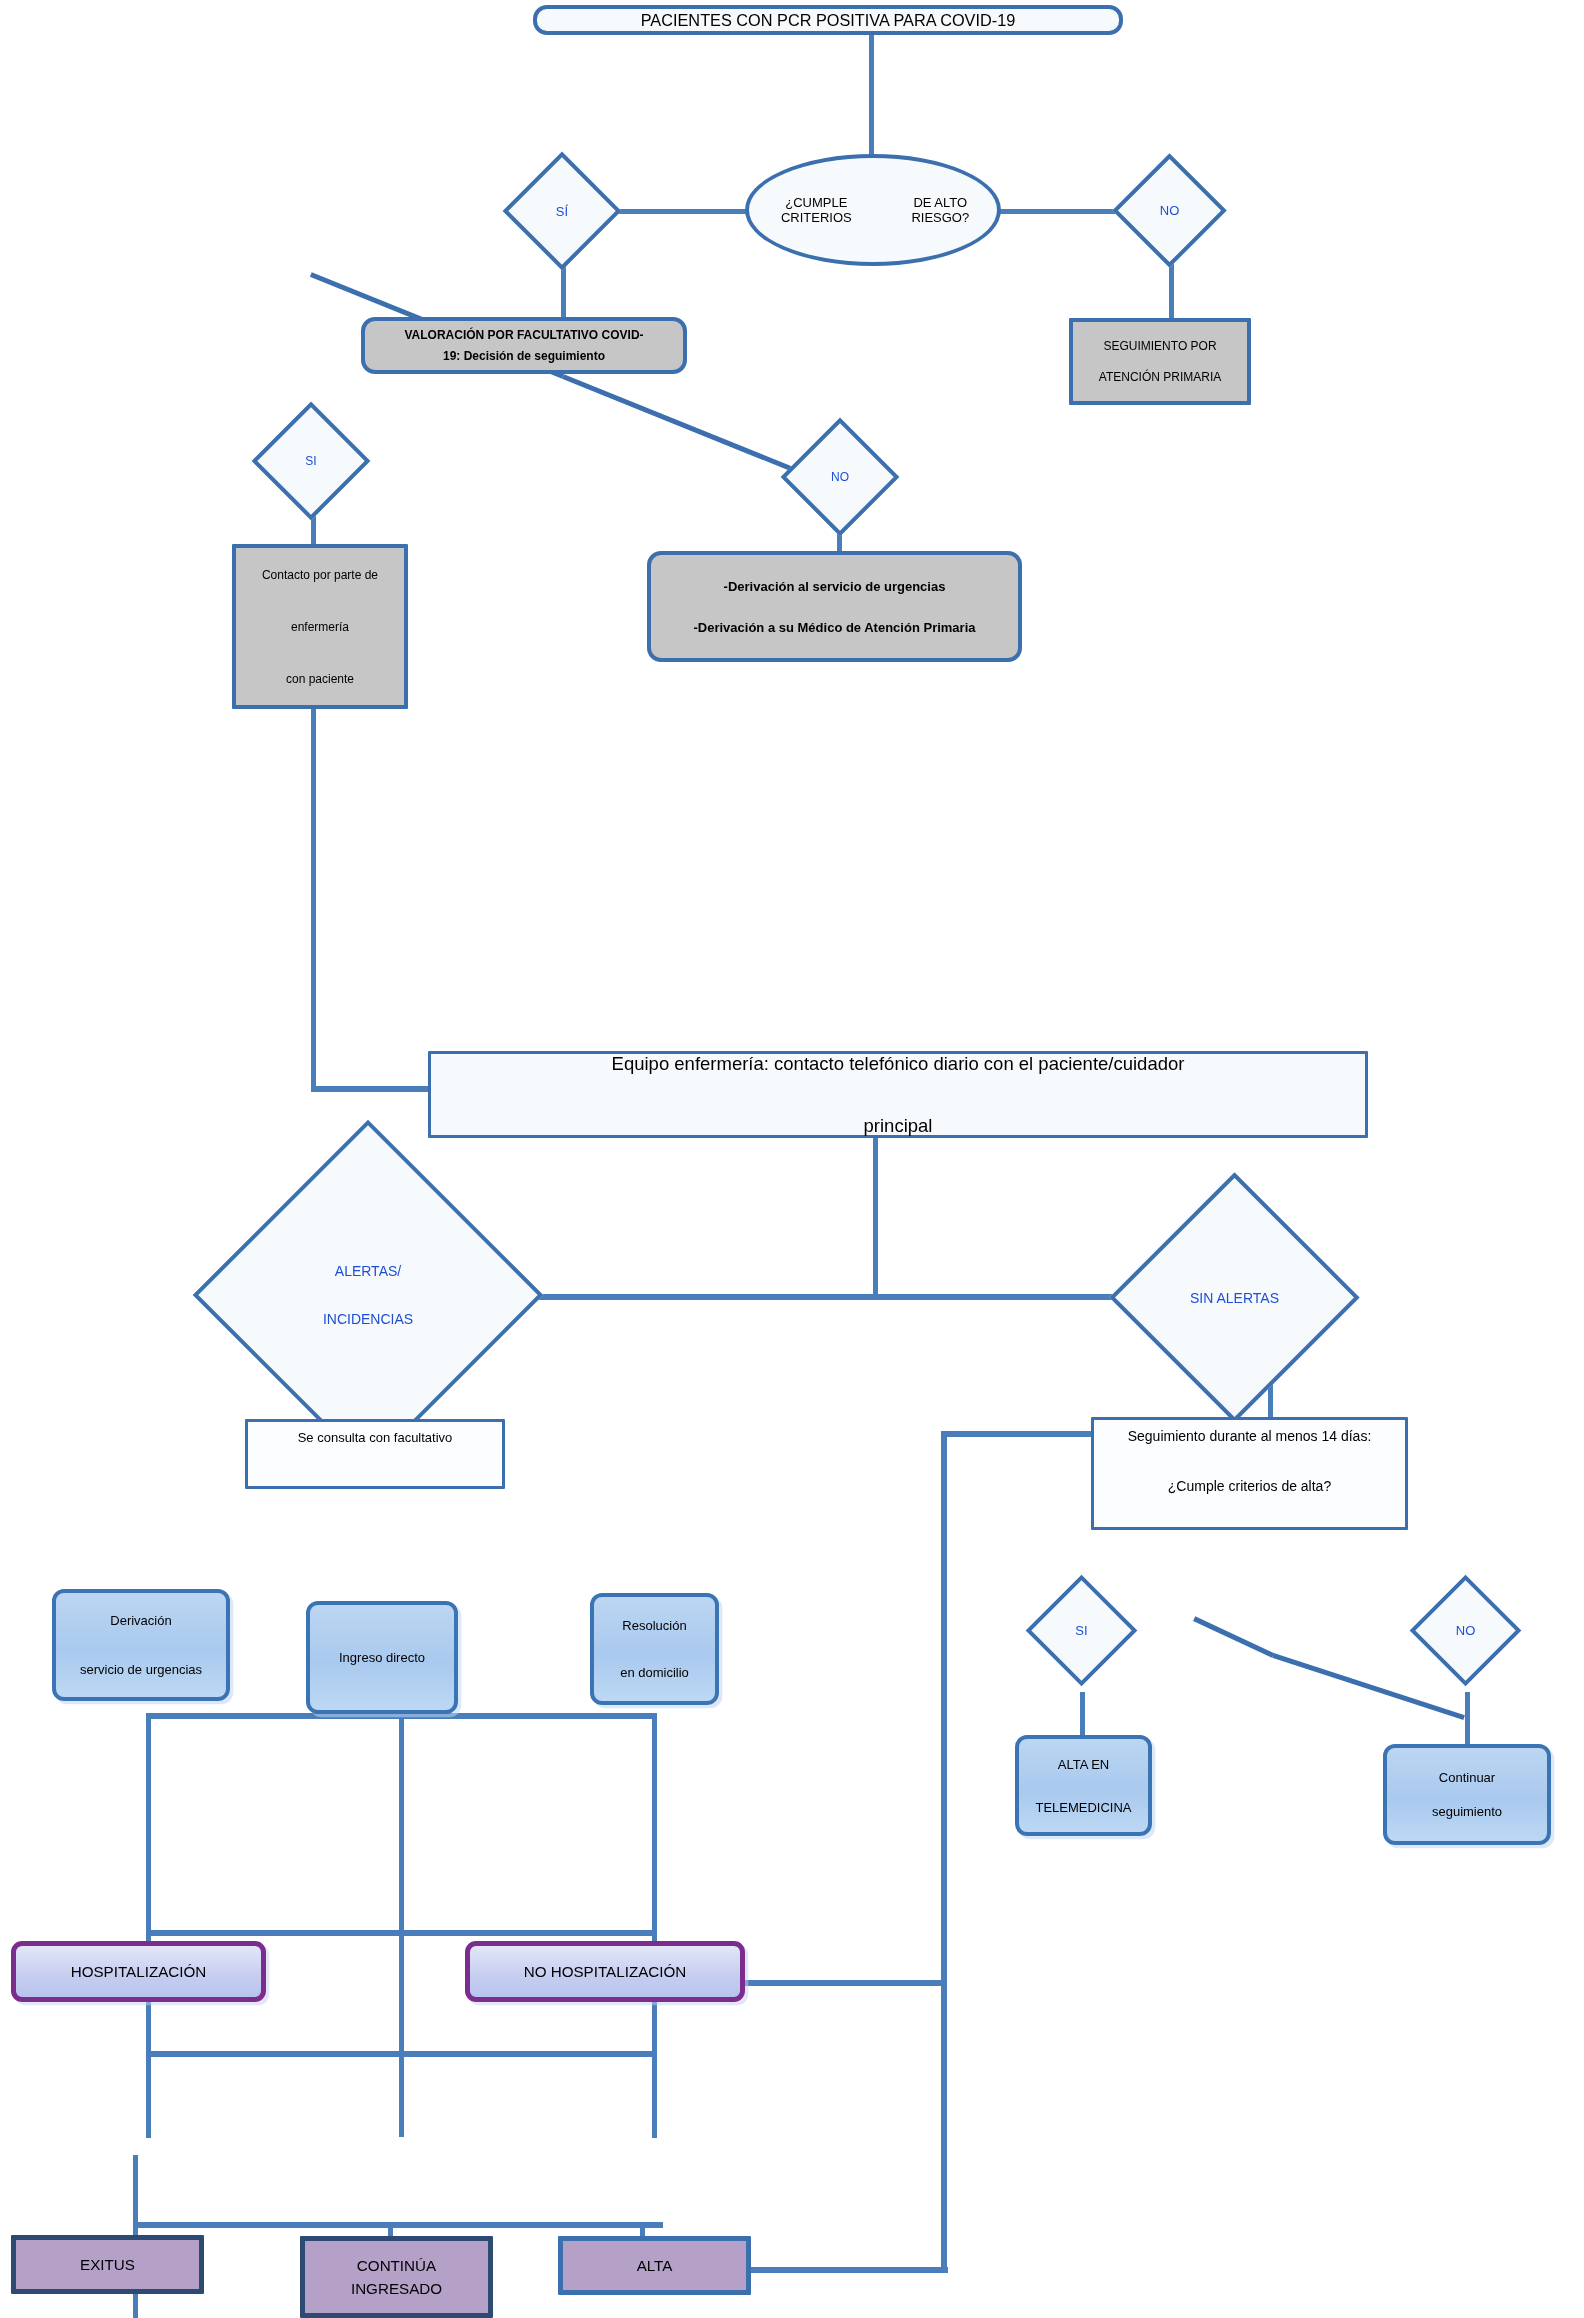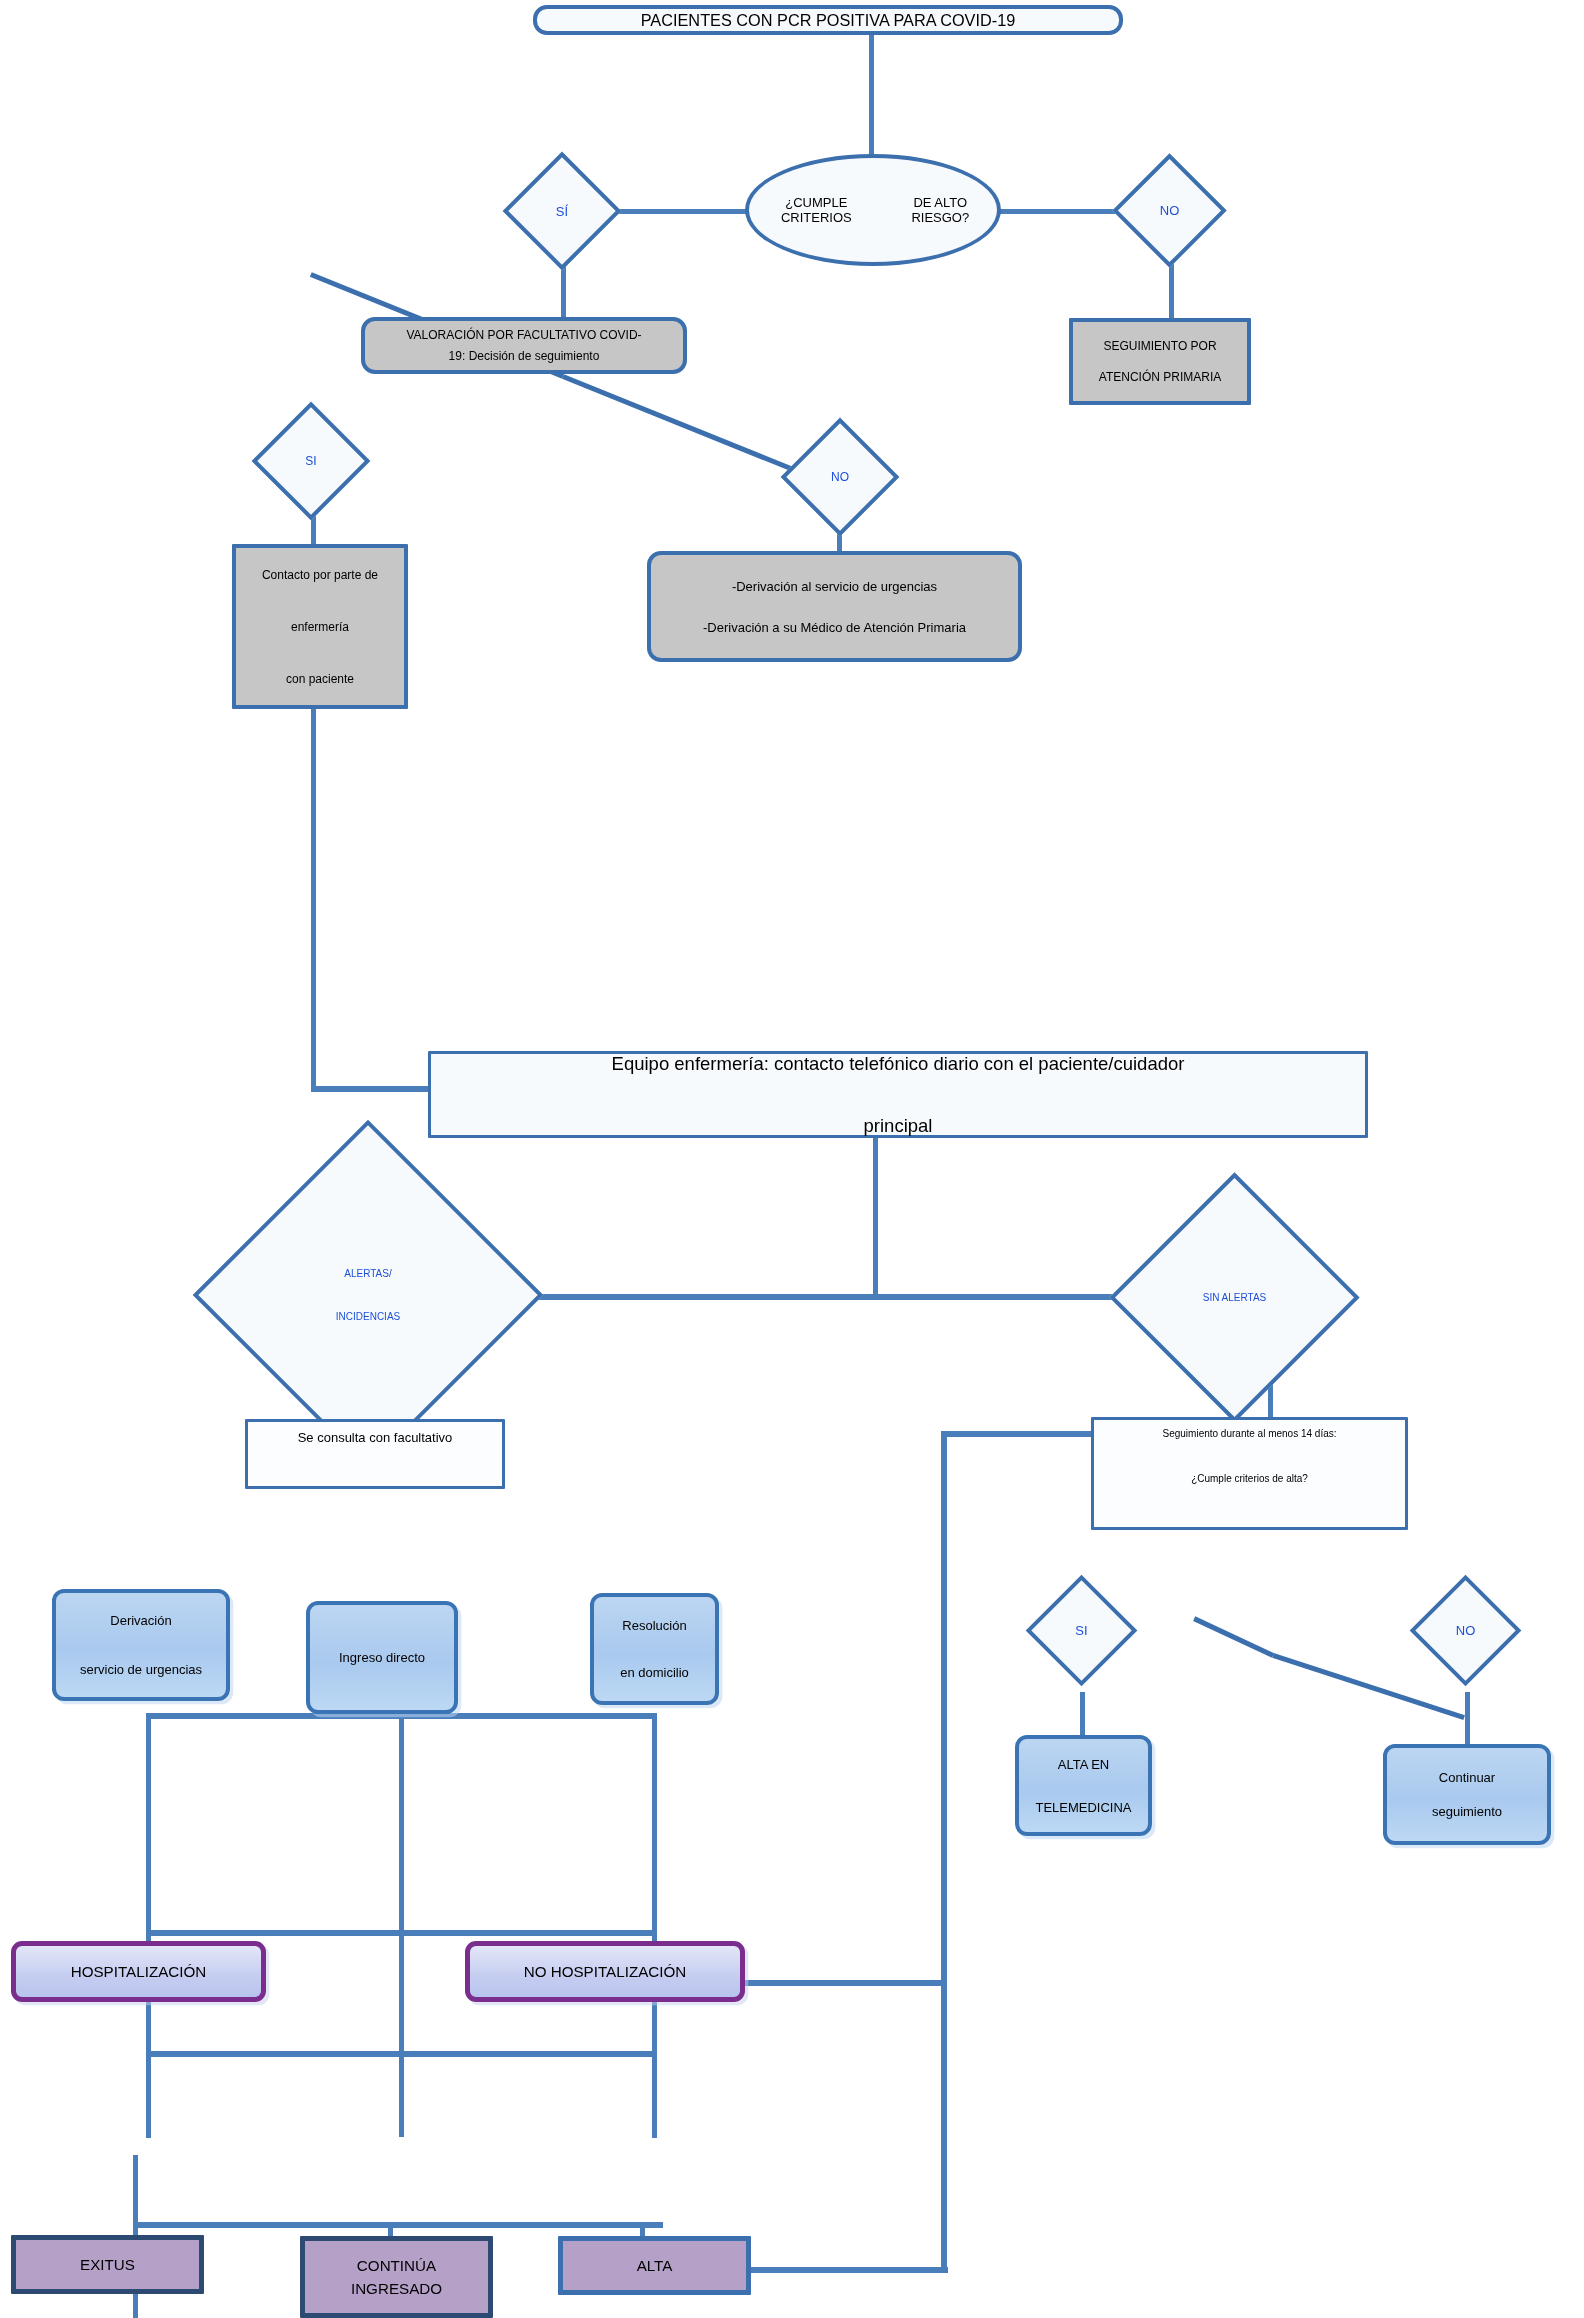--- a/index.html
+++ b/index.html
@@ -6,21 +6,21 @@
   html,body{margin:0;padding:0;background:#ffffff;}
   body{font-family:"Liberation Sans", sans-serif;}
   #page{position:relative;width:1584px;height:2319px;background:#fff;overflow:hidden;}
 
   .node{position:absolute;box-sizing:border-box;display:flex;flex-direction:column;
         align-items:center;justify-content:center;text-align:center;color:#000;z-index:5;}
   .node .ln{display:block;width:100%;}
 
   
   .proc-round{background:#f7fafd;border:4.9px solid #3b6fad;border-radius:14px;}
-  .proc-round-grey{background:#c6c6c6;border:4.9px solid #3b6fad;border-radius:14px;}
+  .proc-round-grey{background:#c6c6c6;border:4.9px solid #3b6fad;border-radius:14px;font-weight:bold;}
   .proc-rect-grey{background:#c6c6c6;border:4.4px solid #3b6fad;border-radius:1.1px;}
   .proc-rect-white{background:#f7fafd;border:3.8px solid #3b6fad;border-radius:1.1px;}
   .proc-rect-thin{background:#fbfdff;border:3.3px solid #3b6fad;border-radius:1.1px;}
   .blue-grad{background:linear-gradient(180deg,#bcd6f2 0%,#a9c9ee 55%,#bcd8f4 100%);
              border:4.4px solid #3b74b4;border-radius:12px;
              box-shadow:3.3px 3.3px 0 0 rgba(188,214,242,0.55);}
   .purple-grad{background:linear-gradient(180deg,#e3e6f7 0%,#c5cdf0 60%,#b9c4ee 100%);
                border:5.4px solid #7b2d8e;border-radius:11px;
                box-shadow:3.3px 3.3px 0 0 rgba(197,205,240,0.5);}
   .lilac-dark{background:#b5a0c8;border:5.4px solid #2c4a72;border-radius:1.1px;}
@@ -32,21 +32,21 @@
         border:4.4px solid #3b6fad;transform:rotate(45deg);box-sizing:border-box;}
   .diamond .dtext{position:absolute;inset:0;display:flex;flex-direction:column;
         align-items:center;justify-content:center;text-align:center;color:#1d4ed8;}
   .ellipse{position:absolute;z-index:5;background:#f7fafd;border:4.9px solid #3b6fad;
         border-radius:50%;display:flex;flex-direction:row;align-items:center;
         justify-content:center;text-align:center;box-sizing:border-box;}
 
   
   .conn{position:absolute;background:#4a7ebb;z-index:1;}
   .diag{position:absolute;z-index:1;height:4.9px;background:#3b6fad;transform-origin:0 50%;} .t22{font-size:12px;} .t24{font-size:13px;}
-  .t26{font-size:10px;} .t28{font-size:15.2px;} .t30{font-size:16.3px;}
+  .t26{font-size:14px;} .t28{font-size:15.2px;} .t30{font-size:16.3px;}
   .t34{font-size:18.5px;gap:20px;}
   .gap{height:16.3px;}
 </style>
 </head>
 <body>
 
 <div id="page">
 
   <div class="conn" style="left:869px;top:32px;width:4.9px;height:125px;"></div>
 

